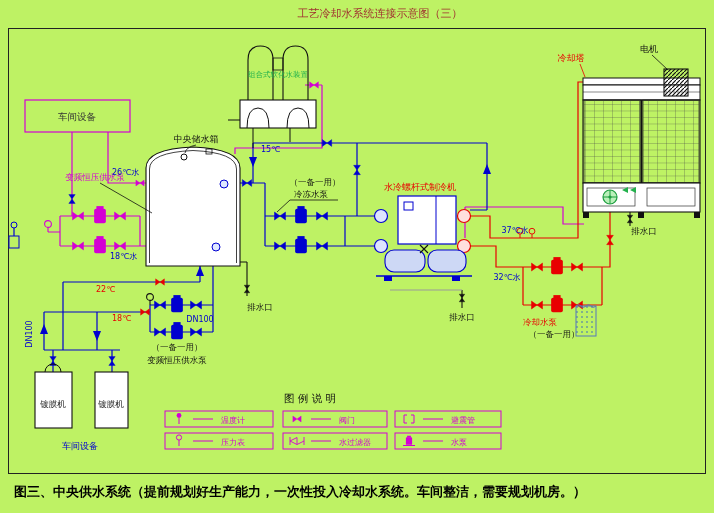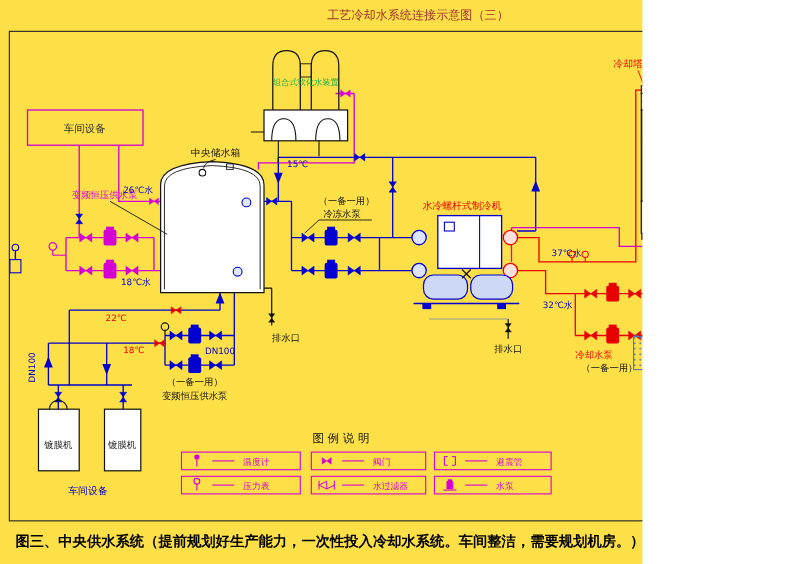--- a/index.html
+++ b/index.html
@@ -1,16 +1,16 @@
 <!DOCTYPE html>
 <html><head>
 <meta charset="utf-8">
 <style>
   html,body{margin:0;padding:0;background:#ffffff;}
-  .page{width:584px;height:513px;position:relative;background:#fde047;overflow:hidden;}
+  .page{width:714px;height:513px;position:relative;background:#bef264;overflow:hidden;}
   svg{display:block;}
   svg text{font-family:"DejaVu Sans","Liberation Sans",sans-serif;}
 </style>
 </head>
 <body>
 
 <div class="page">
 <svg width="714" height="513" viewBox="0 0 714 513">
   <defs>
     <g id="valve">

